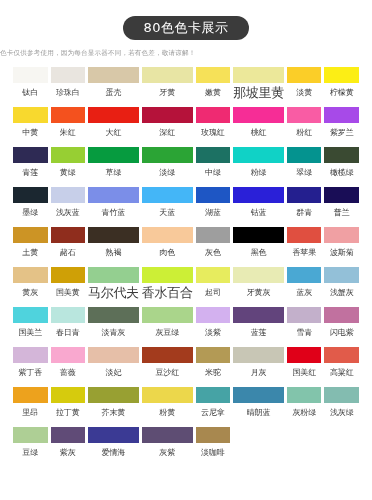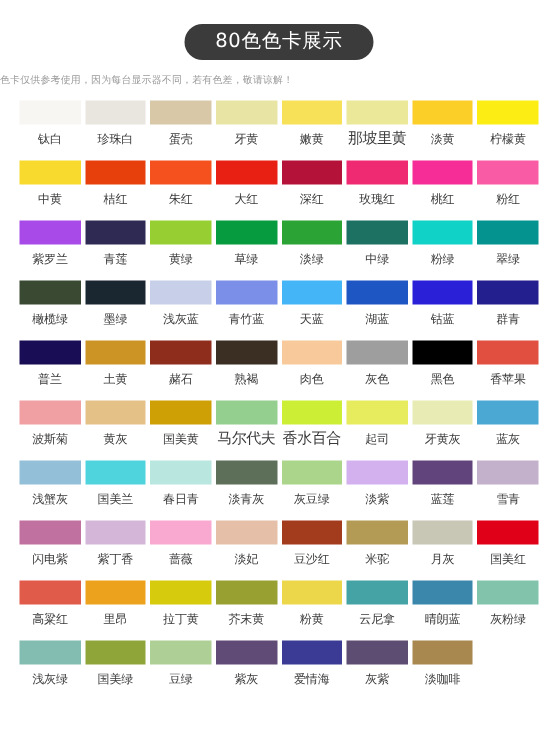--- a/index.html
+++ b/index.html
@@ -67,21 +67,21 @@
   .swatch-label {
     margin-top: 4px;
     font-size: 8px;
     line-height: 11px;
     color: #3a3a3a;
     text-align: center;
     white-space: nowrap;
     transform-origin: center;
     letter-spacing: -0.1px;
   }
-  .swatch-label.sq4 { font-size: 10px; letter-spacing: -0.3px; }
+  .swatch-label.sq4 { font-size: 13px; letter-spacing: -0.3px; }
 </style>
 </head>
 <body>
 
 <div class="page">
 
   <div class="header">
     <div class="title-pill">80色色卡展示</div>
     <div class="subtitle">色卡仅供参考使用，因为每台显示器不同，若有色差，敬请谅解！</div>
   </div>
@@ -117,24 +117,20 @@
       </div>
       <div class="cell">
         <div class="swatch" style="background-color: rgb(252, 238, 21);"></div>
         <div class="swatch-label">柠檬黄</div>
       </div>
       <div class="cell">
         <div class="swatch" style="background-color: rgb(248, 217, 46);"></div>
         <div class="swatch-label">中黄</div>
       </div>
       <div class="cell">
-        <div class="swatch" style="background-color: rgb(232, 64, 13);"></div>
-        <div class="swatch-label">桔红</div>
-      </div>
-      <div class="cell">
         <div class="swatch" style="background-color: rgb(244, 81, 30);"></div>
         <div class="swatch-label">朱红</div>
       </div>
       <div class="cell">
         <div class="swatch" style="background-color: rgb(232, 31, 19);"></div>
         <div class="swatch-label">大红</div>
       </div>
       <div class="cell">
         <div class="swatch" style="background-color: rgb(181, 18, 58);"></div>
         <div class="swatch-label">深红</div>
@@ -371,24 +367,20 @@
         <div class="swatch" style="background-color: rgb(59, 135, 171);"></div>
         <div class="swatch-label">晴朗蓝</div>
       </div>
       <div class="cell">
         <div class="swatch" style="background-color: rgb(130, 196, 171);"></div>
         <div class="swatch-label">灰粉绿</div>
       </div>
       <div class="cell">
         <div class="swatch" style="background-color: rgb(131, 188, 176);"></div>
         <div class="swatch-label">浅灰绿</div>
-      </div>
-      <div class="cell">
-        <div class="swatch" style="background-color: rgb(143, 165, 58);"></div>
-        <div class="swatch-label">国美绿</div>
       </div>
       <div class="cell">
         <div class="swatch" style="background-color: rgb(174, 207, 149);"></div>
         <div class="swatch-label">豆绿</div>
       </div>
       <div class="cell">
         <div class="swatch" style="background-color: rgb(96, 75, 119);"></div>
         <div class="swatch-label">紫灰</div>
       </div>
       <div class="cell">

